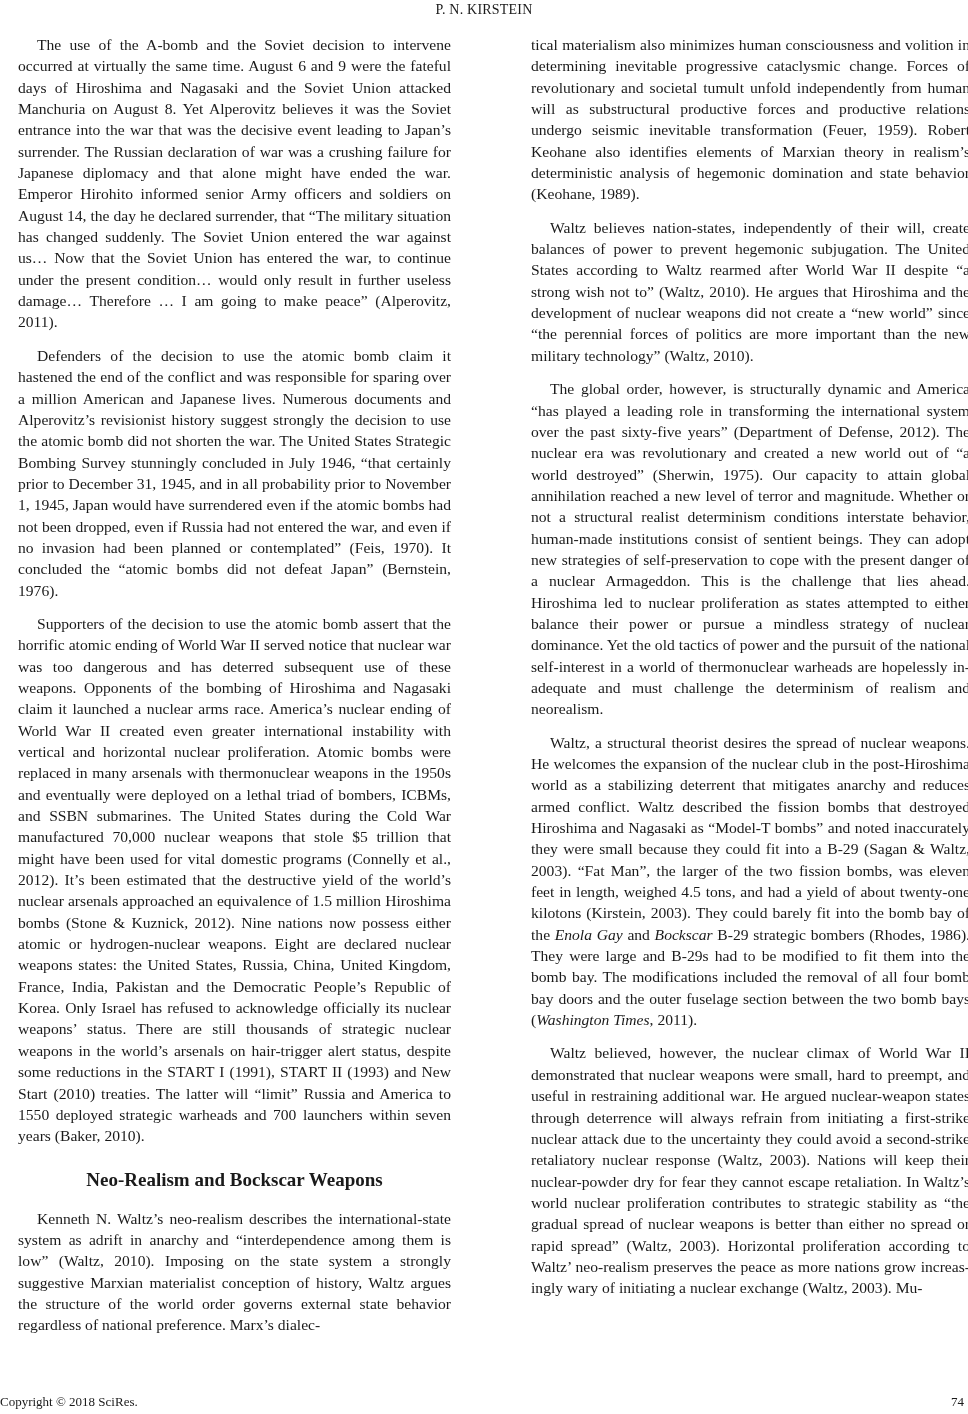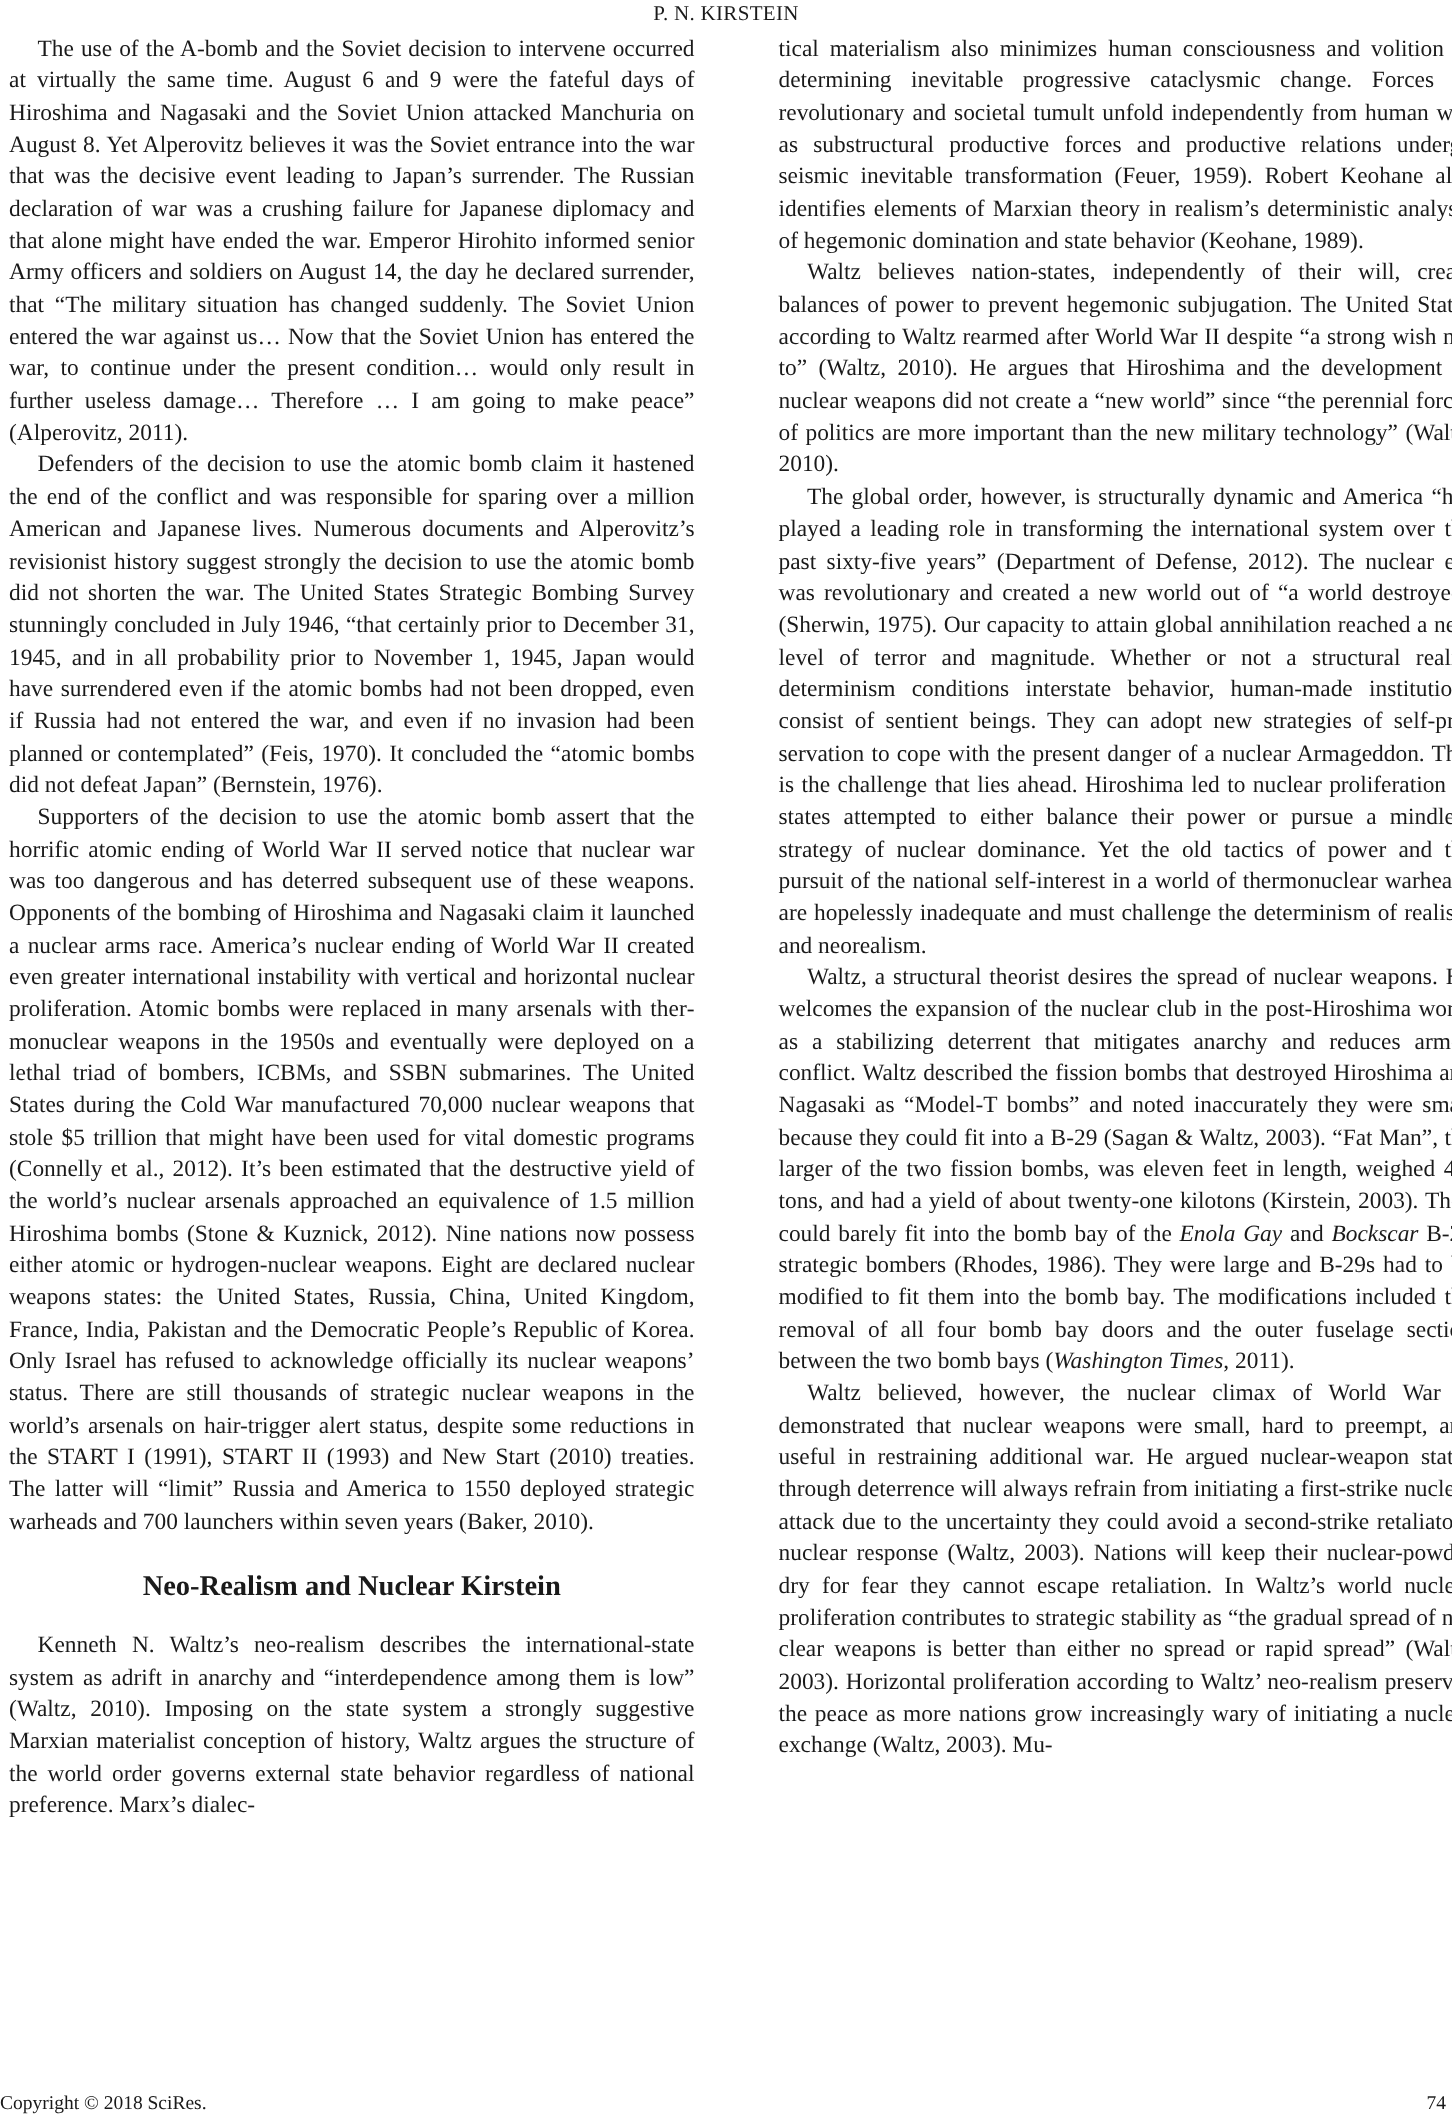--- a/index.html
+++ b/index.html
@@ -4,37 +4,37 @@
 <style>
   html, body { margin: 0; padding: 0; background: #ffffff; }
   body { width: 968px; height: 1414px; position: relative; overflow: hidden;
          font-family: "Liberation Serif", "DejaVu Serif", serif; color: #1a1a1a; }
   .running-head { position: absolute; top: 0; left: 0; width: 968px; text-align: center;
                   font-size: 14px; line-height: 20px; letter-spacing: 0.2px; }
   .col { position: absolute; top: 22px; font-size: 15.6px; line-height: 21.35px;
          text-align: justify; hyphens: manual; }
   .col.left { left: 6px; width: 457px; }
   .col.right { left: 519px; width: 463px; }
-  .col p { margin: 0; text-indent: 19px; }
+  .col p { margin: 12px; text-indent: 19px; }
   .col p.cont { text-indent: 0; }
   h2.section { margin: 21px 0 16px 0; font-size: 19px; font-weight: bold; text-align: center; line-height: 24px; }
   .footer-left { position: absolute; left: 0; top: 1394px; font-size: 13px; }
   .footer-right { position: absolute; right: 4px; top: 1394px; font-size: 13px; }
   i { font-style: italic; }
 </style>
 </head>
 <body>
 
 <div class="running-head">P. N. KIRSTEIN</div>
 
 <div class="col left">
   <p>The use of the A-bomb and the Soviet decision to intervene occurred at virtually the same time. August 6 and 9 were the fateful days of Hiroshima and Nagasaki and the Soviet Union attacked Manchuria on August 8. Yet Alperovitz believes it was the Soviet entrance into the war that was the decisive event leading to Japan’s surrender. The Russian declaration of war was a crushing failure for Japanese diplomacy and that alone might have ended the war. Emperor Hirohito informed senior Army officers and soldiers on August 14, the day he declared surrender, that “The military situation has changed suddenly. The Soviet Union entered the war against us… Now that the Soviet Union has entered the war, to continue under the present condition… would only result in further useless damage… Therefore … I am going to make peace” (Alperovitz, 2011).</p>
   <p>Defenders of the decision to use the atomic bomb claim it hastened the end of the conflict and was responsible for sparing over a million American and Japanese lives. Numerous docu­ments and Alperovitz’s revisionist history suggest strongly the decision to use the atomic bomb did not shorten the war. The United States Strategic Bombing Survey stunningly concluded in July 1946, “that certainly prior to December 31, 1945, and in all probability prior to November 1, 1945, Japan would have surrendered even if the atomic bombs had not been dropped, even if Russia had not entered the war, and even if no invasion had been planned or contemplated” (Feis, 1970). It concluded the “atomic bombs did not defeat Japan” (Bernstein, 1976).</p>
   <p>Supporters of the decision to use the atomic bomb assert that the horrific atomic ending of World War II served notice that nuclear war was too dangerous and has deterred subsequent use of these weapons. Opponents of the bombing of Hiroshima and Nagasaki claim it launched a nuclear arms race. America’s nuclear ending of World War II created even greater interna­tional instability with vertical and horizontal nuclear prolifera­tion. Atomic bombs were replaced in many arsenals with ther­monuclear weapons in the 1950s and eventually were deployed on a lethal triad of bombers, ICBMs, and SSBN submarines. The United States during the Cold War manufactured 70,000 nuclear weapons that stole $5 trillion that might have been used for vital domestic programs (Connelly et al., 2012). It’s been estimated that the destructive yield of the world’s nuclear arse­nals approached an equivalence of 1.5 million Hiroshima bombs (Stone &amp; Kuznick, 2012). Nine nations now possess ei­ther atomic or hydrogen-nuclear weapons. Eight are declared nuclear weapons states: the United States, Russia, China, United Kingdom, France, India, Pakistan and the Democratic People’s Republic of Korea. Only Israel has refused to acknow­ledge officially its nuclear weapons’ status. There are still thou­sands of strategic nuclear weapons in the world’s arsenals on hair-trigger alert status, despite some reductions in the START I (1991), START II (1993) and New Start (2010) treaties. The latter will “limit” Russia and America to 1550 deployed strate­gic warheads and 700 launchers within seven years (Baker, 2010).</p>
-  <h2 class="section">Neo-Realism and Nuclear Kirstein</h2>
+  <h2 class="section">Neo-Realism and Bockscar Weapons</h2>
   <p>Kenneth N. Waltz’s neo-realism describes the international-state system as adrift in anarchy and “interdependence among them is low” (Waltz, 2010). Imposing on the state system a strongly suggestive Marxian materialist conception of history, Waltz argues the structure of the world order governs external state behavior regardless of national preference. Marx’s dialec-</p>
 </div>
 
 <div class="col right">
   <p class="cont">tical materialism also minimizes human consciousness and vo­lition in determining inevitable progressive cataclysmic change. Forces of revolutionary and societal tumult unfold independ­ently from human will as substructural productive forces and productive relations undergo seismic inevitable transformation (Feuer, 1959). Robert Keohane also identifies elements of Mar­xian theory in realism’s deterministic analysis of hegemonic domination and state behavior (Keohane, 1989).</p>
   <p>Waltz believes nation-states, independently of their will, cre­ate balances of power to prevent hegemonic subjugation. The United States according to Waltz rearmed after World War II despite “a strong wish not to” (Waltz, 2010). He argues that Hiroshima and the development of nuclear weapons did not create a “new world” since “the perennial forces of politics are more important than the new military technology” (Waltz, 2010).</p>
   <p>The global order, however, is structurally dynamic and Ame­rica “has played a leading role in transforming the international system over the past sixty-five years” (Department of Defense, 2012). The nuclear era was revolutionary and created a new world out of “a world destroyed” (Sherwin, 1975). Our capacity to attain global annihilation reached a new level of terror and magnitude. Whether or not a structural realist determinism conditions interstate behavior, human-made institutions consist of sentient beings. They can adopt new strategies of self-pre­servation to cope with the present danger of a nuclear Arma­geddon. This is the challenge that lies ahead. Hiroshima led to nuclear proliferation as states attempted to either balance their power or pursue a mindless strategy of nuclear dominance. Yet the old tactics of power and the pursuit of the national self-in­terest in a world of thermonuclear warheads are hopelessly in­adequate and must challenge the determinism of realism and neorealism.</p>
   <p><span>Waltz, a structural theorist desires the spread of nuclear weapons. He welcomes the expansion of the nuclear club in the post-Hiroshima world as a stabilizing deterrent that mitigates anarchy and reduces armed conflict. Waltz described the fission bombs that destroyed Hiroshima and Nagasaki as “Model-T bombs” and noted inaccurately they were small because they could fit into a B-29 (Sagan &amp; Waltz, 2003). “Fat Man”, the larger of the two fission bombs, was eleven feet in length, weighed 4.5 tons, and had a yield of about twenty-one kilotons (Kirstein, 2003). They could barely fit into the bomb bay of the </span><i>Enola Gay</i><span> and </span><i>Bockscar</i><span> B-29 strategic bombers (Rhodes, 1986). They were large and B-29s had to be modified to fit them into the bomb bay. The modifications included the re­moval of all four bomb bay doors and the outer fuselage section between the two bomb bays (</span><i>Washington Times</i><span>, 2011).</span></p>
   <p>Waltz believed, however, the nuclear climax of World War II demonstrated that nuclear weapons were small, hard to preempt, and useful in restraining additional war. He argued nuclear-weapon states through deterrence will always refrain from initi­ating a first-strike nuclear attack due to the uncertainty they could avoid a second-strike retaliatory nuclear response (Waltz, 2003). Nations will keep their nuclear-powder dry for fear they cannot escape retaliation. In Waltz’s world nuclear proliferation contributes to strategic stability as “the gradual spread of nu­clear weapons is better than either no spread or rapid spread” (Waltz, 2003). Horizontal proliferation according to Waltz’ neo-realism preserves the peace as more nations grow increas­ingly wary of initiating a nuclear exchange (Waltz, 2003). Mu-</p>
 </div>

